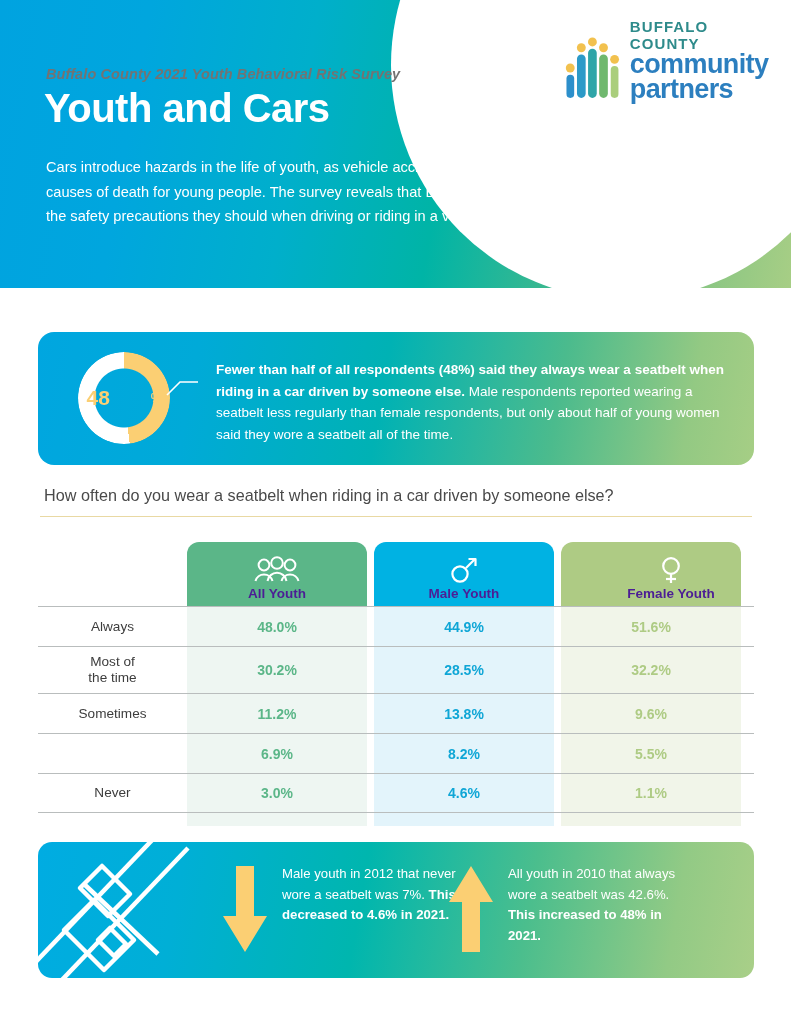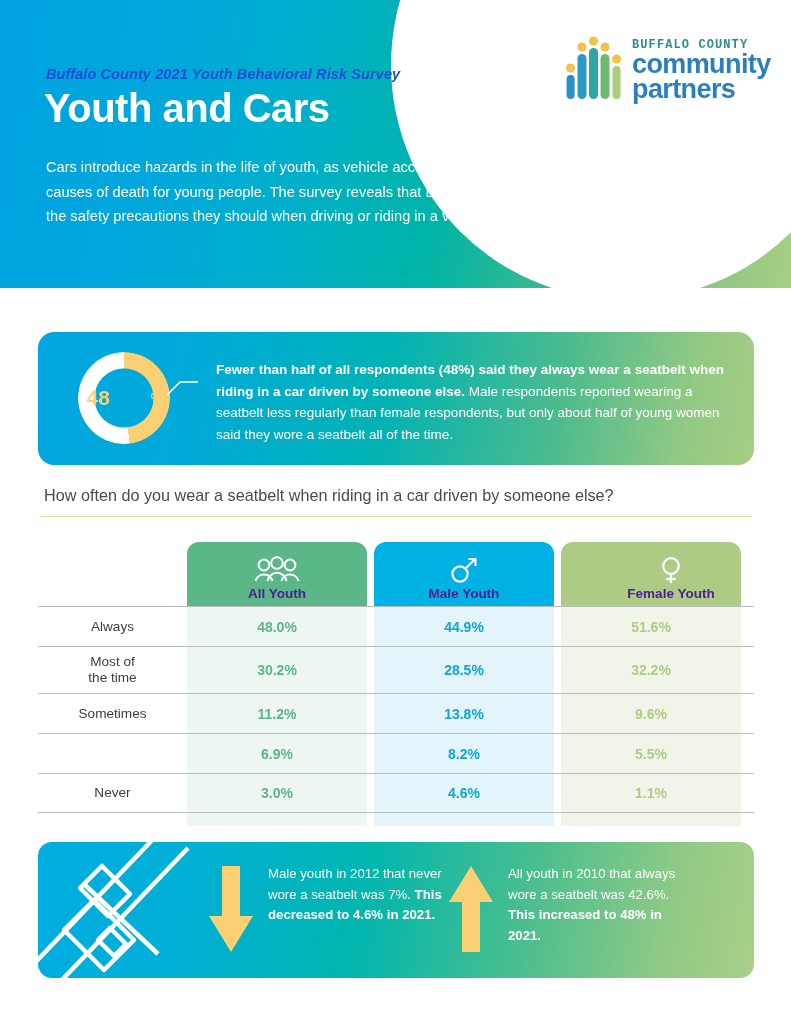--- a/index.html
+++ b/index.html
@@ -65,42 +65,41 @@
     align-items: flex-end;
     gap: 7px;
   }
   .logo-mark { width: 62px; height: 72px; }
   .logo-words {
     display: flex; flex-direction: column;
     align-items: flex-start;
     margin-bottom: 2px;
   }
   .logo-kicker {
-    font-size: 12px;
+    font-size: 15px;
     letter-spacing: 1.1px;
     font-weight: bold;
     color: #2E8B8B;
-    font-family: Liberation Mono, monospace;
   }
   .logo-name {
     font-size: 27px;
     line-height: 25px;
     font-weight: bold;
     color: #2C7FBF;
     letter-spacing: -0.6px;
   }
   .logo-name.second { color: #2C7FBF; }
 
   .header-kicker {
     position: absolute;
     left: 46px; top: 66px;
     font-size: 14.5px;
     font-weight: bold;
     font-style: italic;
-    color: #1d4ed8;
+    color: #737373;
     letter-spacing: 0.1px;
   }
 
   .header-title {
     position: absolute;
     left: 44px; top: 86px;
     font-size: 40px;
     font-weight: bold;
     color: #ffffff;
     letter-spacing: -0.5px;
@@ -281,21 +280,21 @@
 
   .buckle { position: absolute; left: 0; top: 0; }
 
   .stat {
     position: absolute;
     top: 22px;
     display: flex;
     align-items: flex-start;
     gap: 14px;
   }
-  .stat.s0 { left: 170px; }
+  .stat.s0 { left: 184px; }
   .stat.s1 { left: 410px; }
 
   .stat-arrow { width: 46px; height: 92px; flex: none; }
 
   .stat-text {
     font-size: 13.2px;
     line-height: 20.5px;
     color: #ffffff;
     width: 175px;
   }

